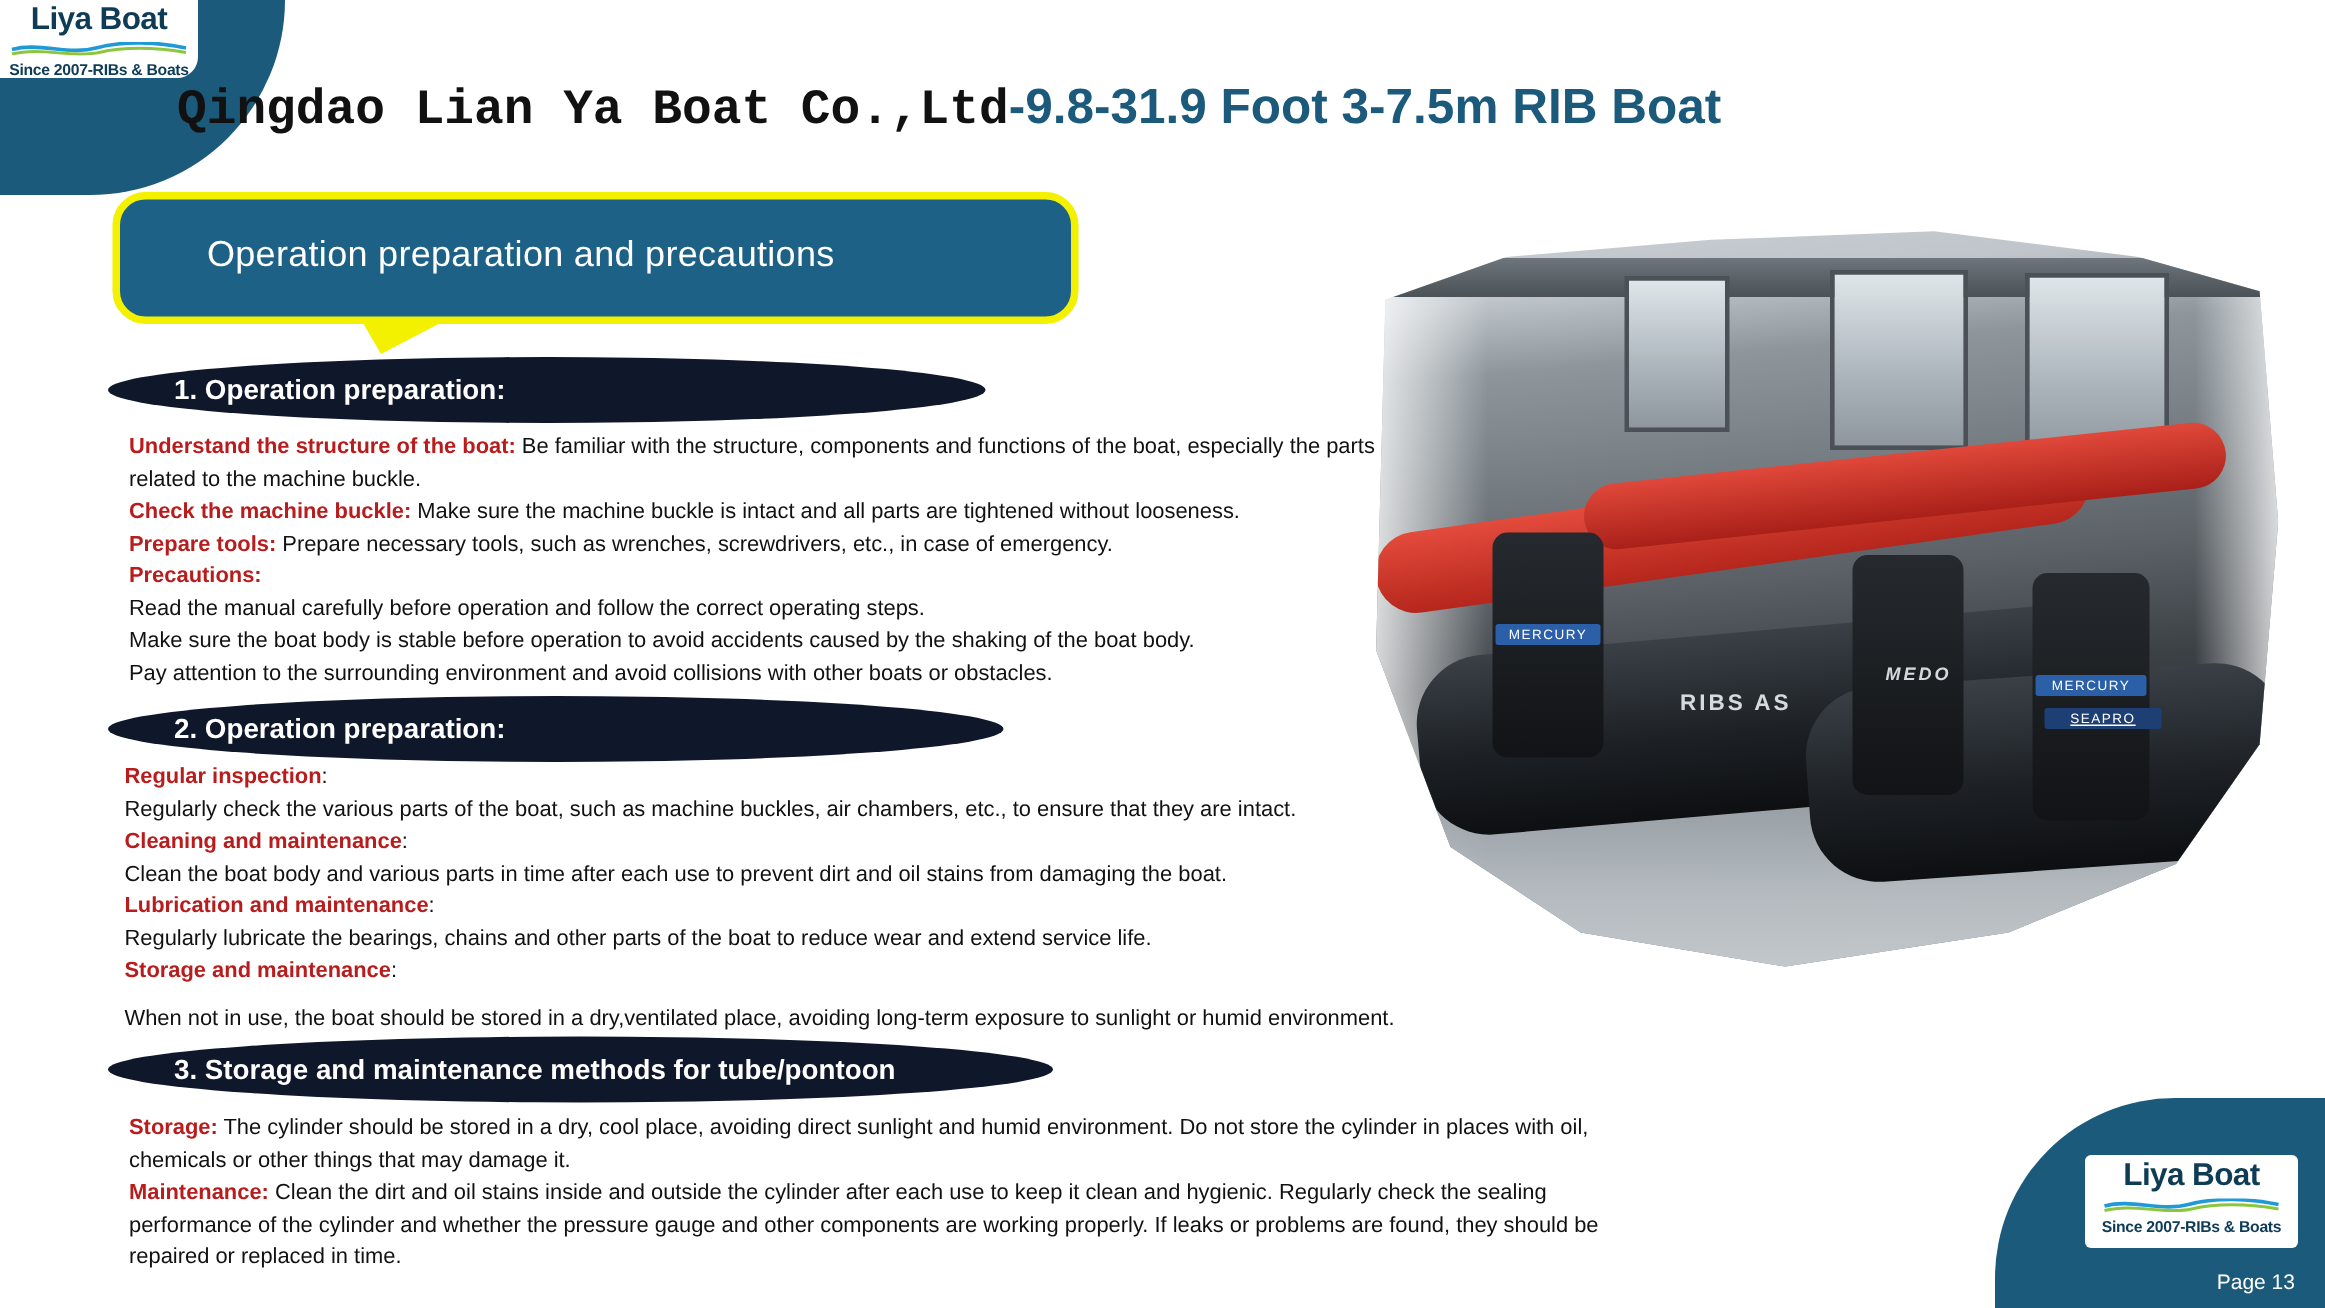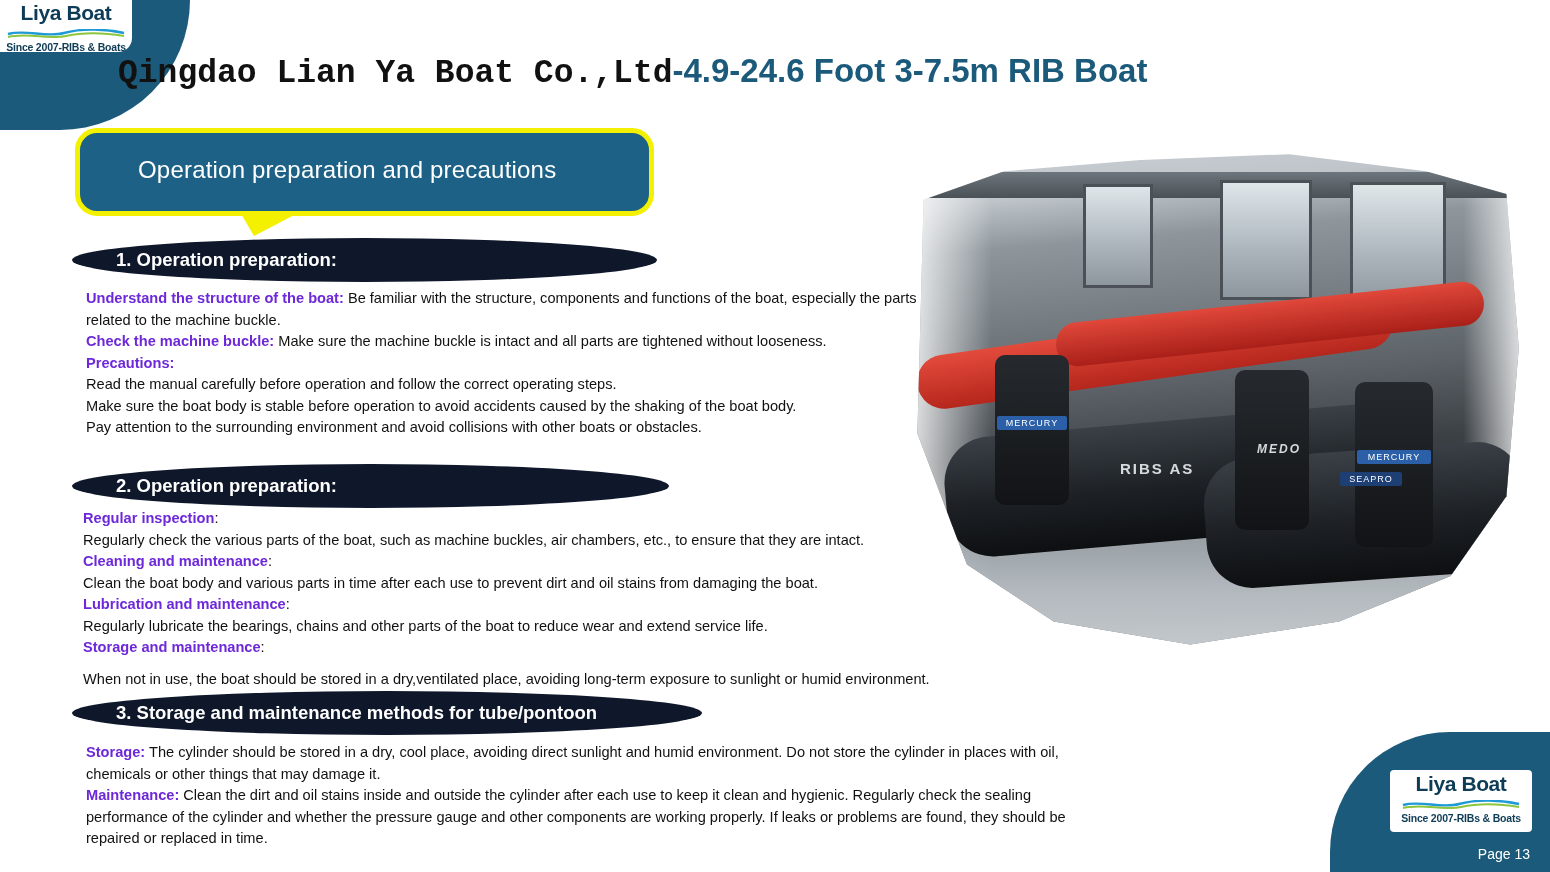--- a/index.html
+++ b/index.html
@@ -77,21 +77,21 @@
     font-family: "Liberation Sans", sans-serif;
   }
   .headline .black { color: #111111; font-family: Liberation Mono, monospace; }
   .headline .blue  { color: #1b5a7a; }
 
   
   .banner-wrap {
     position: absolute;
     left: 75px;
     top: 128px;
-    width: 579px;
+    width: 644px;
     height: 88px;
   }
   .banner {
     position: absolute;
     inset: 0;
     background: #1d6286;
     border: 5px solid #f3f000;
     border-radius: 22px;
     box-sizing: border-box;
   }
@@ -131,21 +131,21 @@
   .pill-3 { left: 72px; top: 691px; width: 630px; height: 44px; }
 
   
   .body-block {
     position: absolute;
     font-size: 14.6px;
     line-height: 21.5px;
     color: #111111;
   }
   .body-block p { margin: 0; }
-  .hl { color: #6d28d9; font-weight: bold; }
+  .hl { color: #b91c1c; font-weight: bold; }
   .block-1 { left: 86px; top: 288px; width: 870px; }
   .block-2 { left: 83px; top: 508px; width: 880px; }
   .block-2 .spaced { margin-top: 10px; }
   .block-3 { left: 86px; top: 742px; width: 1000px; }
 
   
   .photo {
     position: absolute;
     left: 905px;
     top: 120px;
@@ -267,35 +267,36 @@
   <div class="logo-box">
     <div class="logo-title">Liya Boat</div>
     <svg class="logo-wave" viewBox="0 0 120 9">
       <path d="M2 5 C 20 0, 40 9, 58 4 S 100 0, 118 4" stroke="#1f9ad6" stroke-width="2.4" fill="none"></path>
       <path d="M2 8 C 22 3, 42 11, 60 7 S 100 4, 118 7" stroke="#8cc63f" stroke-width="2" fill="none"></path>
     </svg>
     <div class="logo-sub">Since 2007-RIBs &amp; Boats</div>
   </div>
 
   <div class="headline">
-    <span class="black">Qingdao Lian Ya Boat Co.,Ltd</span><span class="blue">-4.9-24.6 Foot  3-7.5m RIB Boat</span>
+    <span class="black">Qingdao Lian Ya Boat Co.,Ltd</span><span class="blue">-9.8-31.9 Foot  3-7.5m RIB Boat</span>
   </div>
 
   <div class="banner-wrap">
     <div class="banner"></div>
     <div class="banner-text">Operation preparation and precautions</div>
     <div class="banner-tail"></div>
   </div>
 
   <div class="pill pill-1">
     <span>1. Operation preparation:</span>
   </div>
   <div class="body-block block-1">
     <p><span class="hl">Understand the structure of the boat:</span><span> Be familiar with the structure, components and functions of the boat, especially the parts related to the machine buckle.</span></p>
     <p><span class="hl">Check the machine buckle:</span><span> Make sure the machine buckle is intact and all parts are tightened without looseness.</span></p>
+    <p><span class="hl">Prepare tools:</span><span> Prepare necessary tools, such as wrenches, screwdrivers, etc., in case of emergency.</span></p>
     <p><span class="hl">Precautions:</span><span></span></p>
     <p><span>Read the manual carefully before operation and follow the correct operating steps.</span></p>
     <p><span>Make sure the boat body is stable before operation to avoid accidents caused by the shaking of the boat body.</span></p>
     <p><span>Pay attention to the surrounding environment and avoid collisions with other boats or obstacles.</span></p>
   </div>
 
   <div class="pill pill-2">
     <span>2. Operation preparation:</span>
   </div>
   <div class="body-block block-2">
@@ -326,21 +327,21 @@
       <div class="floor"></div>
       <div class="redtube"></div>
       <div class="redtube2"></div>
       <div class="hull h1"></div>
       <div class="hull h2"></div>
       <div class="engine e1"></div>
       <div class="engine e2"></div>
       <div class="engine e3"></div>
       <div class="badge" style="left:92px; top:296px; width:70px;">MERCURY</div>
       <div class="badge" style="left:452px; top:330px; width:74px;">MERCURY</div>
-      <div class="badge" style="left:435px; top:352px; width:62px; background:#1d3f73;">SEAPRO</div>
+      <div class="badge" style="left:458px; top:352px; width:78px; background:#1d3f73;text-decoration:underline;">SEAPRO</div>
       <div class="hulltext" style="left:215px; top:340px;">RIBS AS</div>
       <div class="hulltext" style="left:352px; top:322px; font-size:12px;font-style:italic;">MEDO</div>
     </div>
   </div>
 
   <div class="corner-br"></div>
   <div class="logo-box2">
     <div class="logo-title">Liya Boat</div>
     <svg class="logo-wave" viewBox="0 0 120 9">
       <path d="M2 5 C 20 0, 40 9, 58 4 S 100 0, 118 4" stroke="#1f9ad6" stroke-width="2.4" fill="none"></path>

